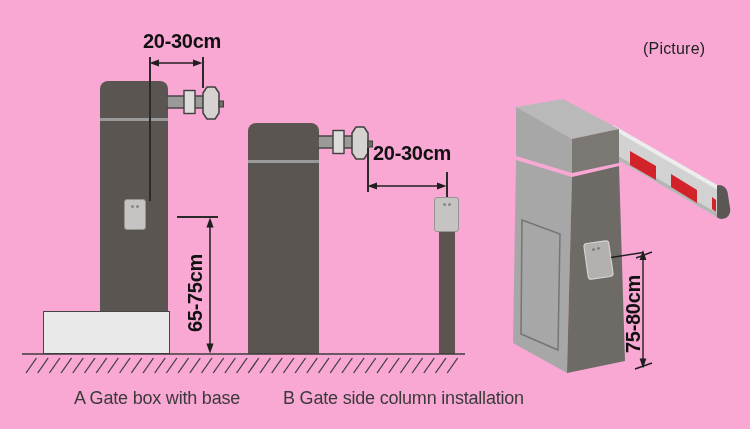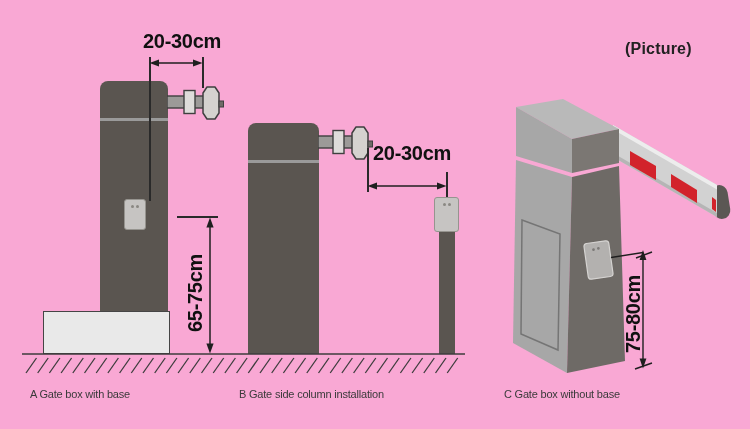--- a/index.html
+++ b/index.html
@@ -19,21 +19,21 @@
   .base-block{background:#e9e9e9;border:1.5px solid #454545;box-sizing:border-box;}
   .pole{background:#5a5550;}
   
   .ext{background:#2a2a2a;width:1.5px;}
   .tick{background:#2a2a2a;height:1.5px;}
   .dim-label{
     color:#111;font-weight:bold;font-size:20px;letter-spacing:-0.3px;
     text-align:center;white-space:nowrap;
   }
   .dim-label.rot{transform:rotate(-90deg);}
-  .caption{color:#3a3a3a;font-size:11px;letter-spacing:-0.2px;white-space:nowrap;}
+  .caption{color:#3a3a3a;font-size:18px;letter-spacing:-0.2px;white-space:nowrap;margin-left:44px;}
   .note{color:#222;font-size:16px;letter-spacing:0.2px;white-space:nowrap;}
   svg{display:block;}
 </style>
 </head>
 <body>
 
 <div id="stage">
 
   <div class="abs cabinet" style="left:100px;top:81px;width:68px;height:234px;"></div>
   <div class="abs band" style="left:100px;top:118px;width:68px;"></div>
@@ -130,21 +130,21 @@
         <line x1="357.0" y1="21" x2="367.5" y2="6"></line>
         <line x1="368.7" y1="21" x2="379.2" y2="6"></line>
         <line x1="380.4" y1="21" x2="390.9" y2="6"></line>
         <line x1="392.1" y1="21" x2="402.6" y2="6"></line>
         <line x1="403.8" y1="21" x2="414.3" y2="6"></line>
         <line x1="415.5" y1="21" x2="426.0" y2="6"></line>
         <line x1="427.2" y1="21" x2="437.7" y2="6"></line>
       </g>
   </svg>
 
-  <div class="abs note" style="left:625px;top:40px;font-weight:bold;">(Picture)</div>
+  <div class="abs note" style="left:643px;top:40px;">(Picture)</div>
 
   <svg class="abs" style="left:495px;top:90px;" width="250" height="292" viewBox="0 0 250 292">
 
     <g>
       <rect x="217" y="95" width="17" height="34" rx="8.5" fill="#5b5754" transform="rotate(-9 225.5 112)"></rect>
       <polygon points="118,35 222,95 222,127 118,67" fill="#d2d2d2"></polygon>
       <polygon points="118,35 222,95 222,99.5 118,39.5" fill="#ededed"></polygon>
       <polygon points="118,63 222,123 222,127 118,67" fill="#b5b5b5"></polygon>
       <polygon points="135,61 161,76 161,90 135,75" fill="#d2232b"></polygon>
       <polygon points="176,84 202,100 202,113 176,97" fill="#d2232b"></polygon>
@@ -172,15 +172,14 @@
       <line x1="140" y1="279" x2="157" y2="273"></line>
     </g>
     <polygon points="148,160 144.6,170 151.4,170" fill="#1f1f1f"></polygon>
     <polygon points="148,278.5 144.6,268.5 151.4,268.5" fill="#1f1f1f"></polygon>
   </svg>
 
   <div class="abs dim-label rot" style="left:592px;top:304px;width:80px;height:20px;">75-80cm</div>
 
   <div class="abs caption" style="left:30px;top:388px;">A Gate box with base</div>
   <div class="abs caption" style="left:239px;top:388px;text-align:center;">B Gate side column installation</div>
-  <div class="abs caption" style="left:504px;top:388px;">C Gate box without base</div>
 
 </div>
 
 </body></html>

